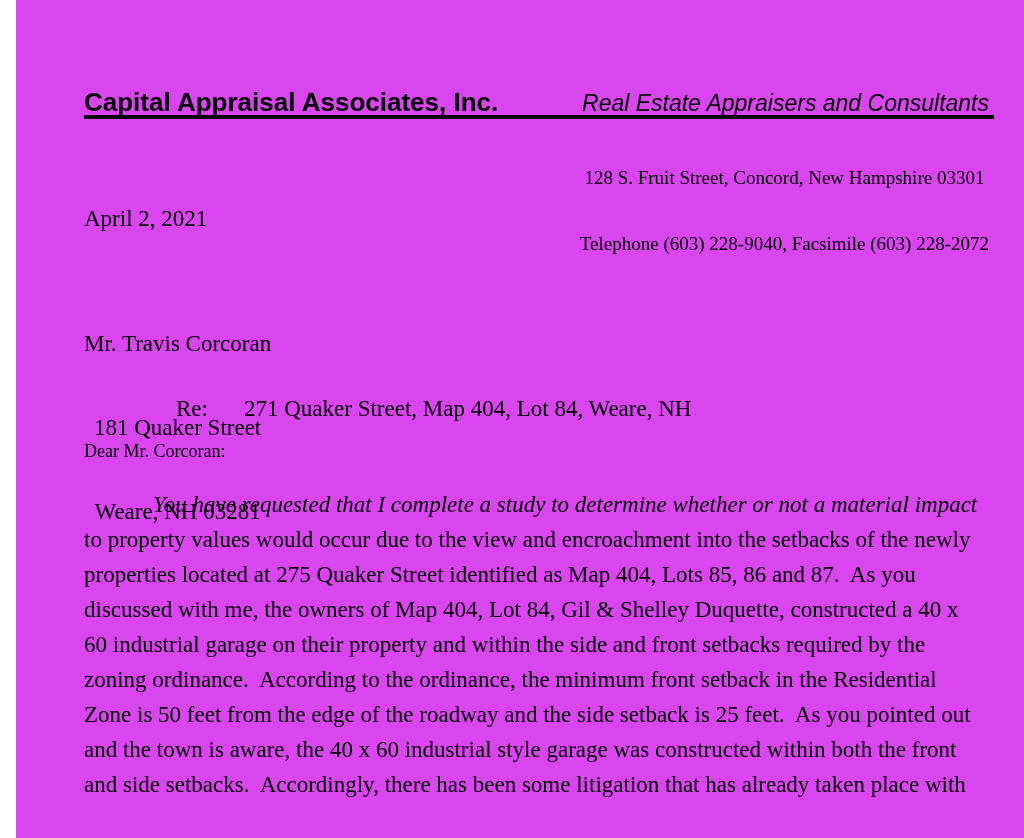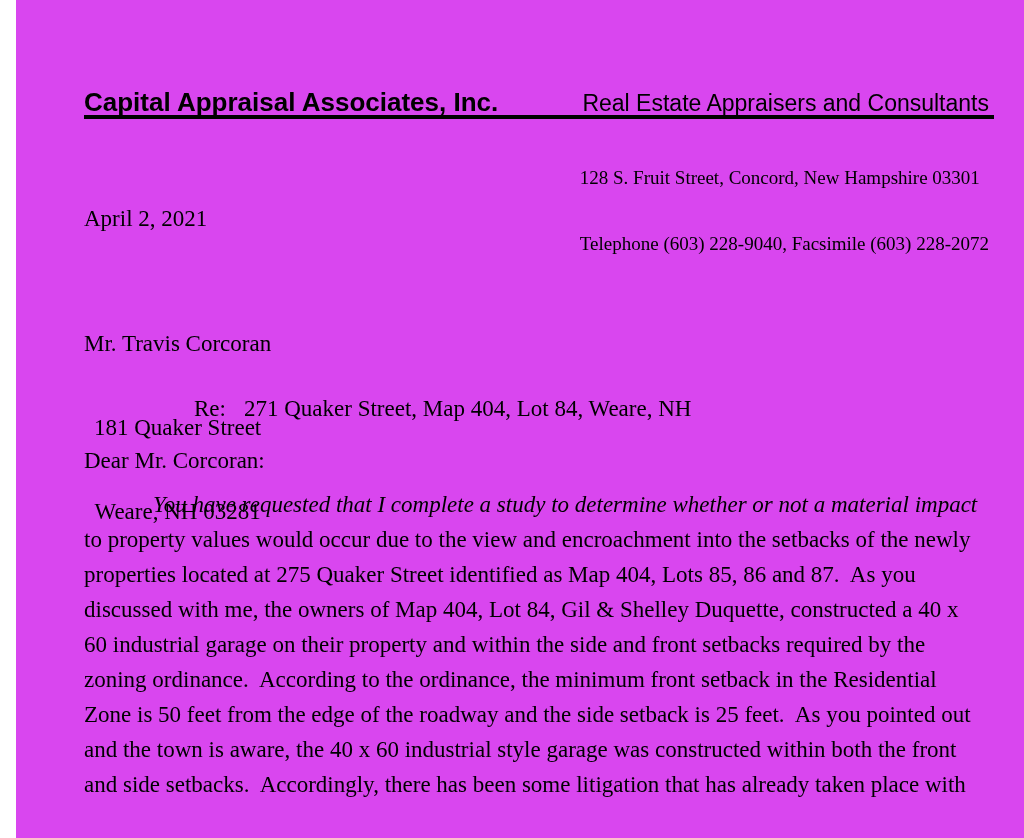--- a/index.html
+++ b/index.html
@@ -26,35 +26,36 @@
     font-family: "Liberation Sans", sans-serif;
     font-weight: bold;
     font-size: 26px;
     line-height: 28px;
     white-space: pre;
   }
   .company-tagline {
     right: 51px;
     top: 90px;
     font-family: "Liberation Sans", sans-serif;
+    font-style: italic;
     font-size: 23px;
     line-height: 26px;
     white-space: pre;
   }
   .header-divider {
     left: 68px;
     top: 115px;
     width: 910px;
     height: 4px;
     background: #000000;
   }
   .header-address {
     right: 51px;
     top: 123px;
-    text-align: left;
+    text-align: center;
     font-size: 19px;
     line-height: 22px;
     white-space: pre;
   }
 
   
   .letter-date {
     left: 68px;
     top: 207px;
     font-size: 23px;
@@ -68,31 +69,30 @@
     line-height: 28px;
     white-space: pre;
     text-align: center;
   }
   .re-line {
     left: 68px;
     top: 373px;
     font-size: 23px;
     line-height: 24px;
     white-space: pre;
-    text-align: center;
   }
   .re-line .re-label {
     display: inline-block;
     margin-left: 69px;
     width: 68px;
   }
   .salutation {
     left: 68px;
-    top: 449px;
-    font-size: 23px;
+    top: 439px;
+    font-size: 18px;
     line-height: 24px;
     white-space: pre;
   }
   .body-paragraph {
     left: 68px;
     top: 487px;
     width: 930px;
     font-size: 23px;
     line-height: 35px;
   }

